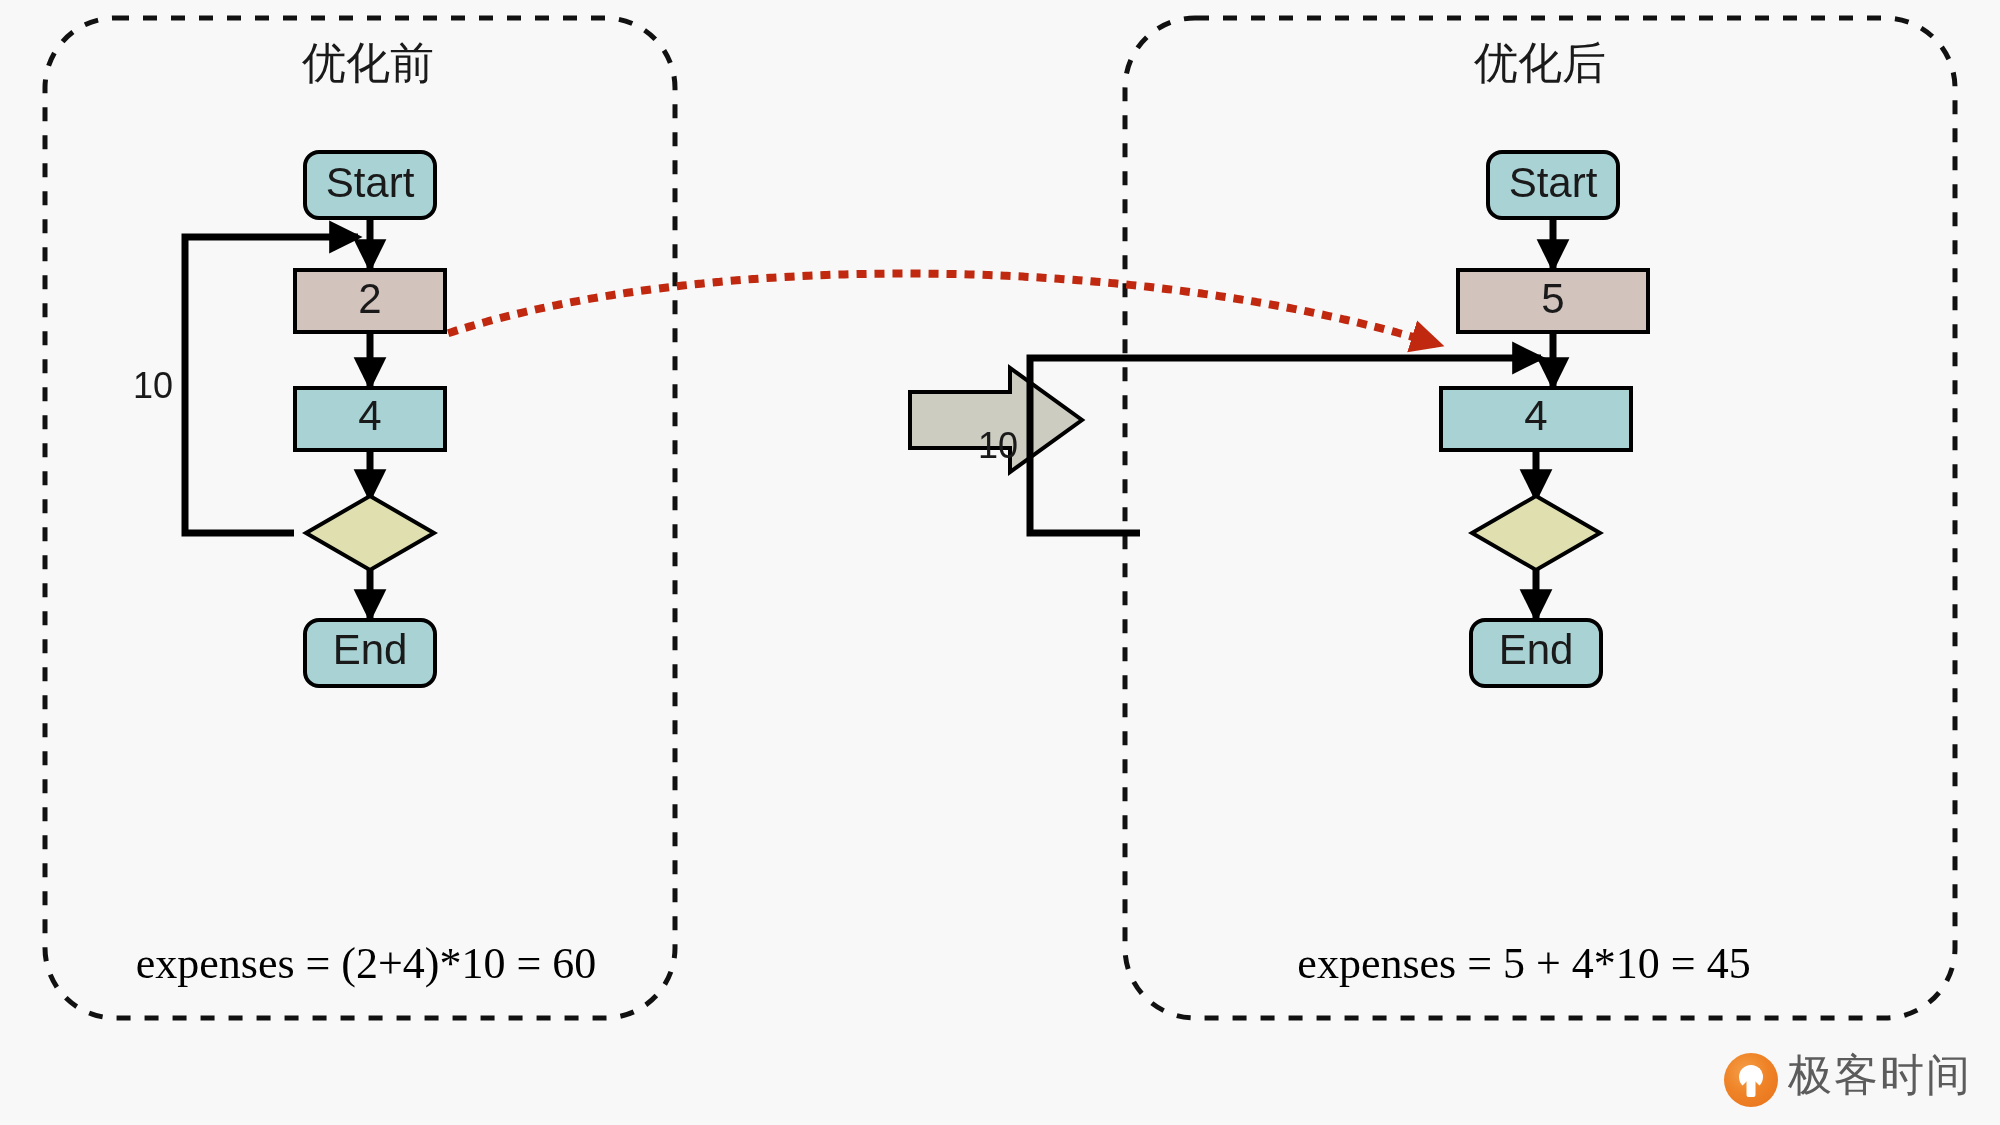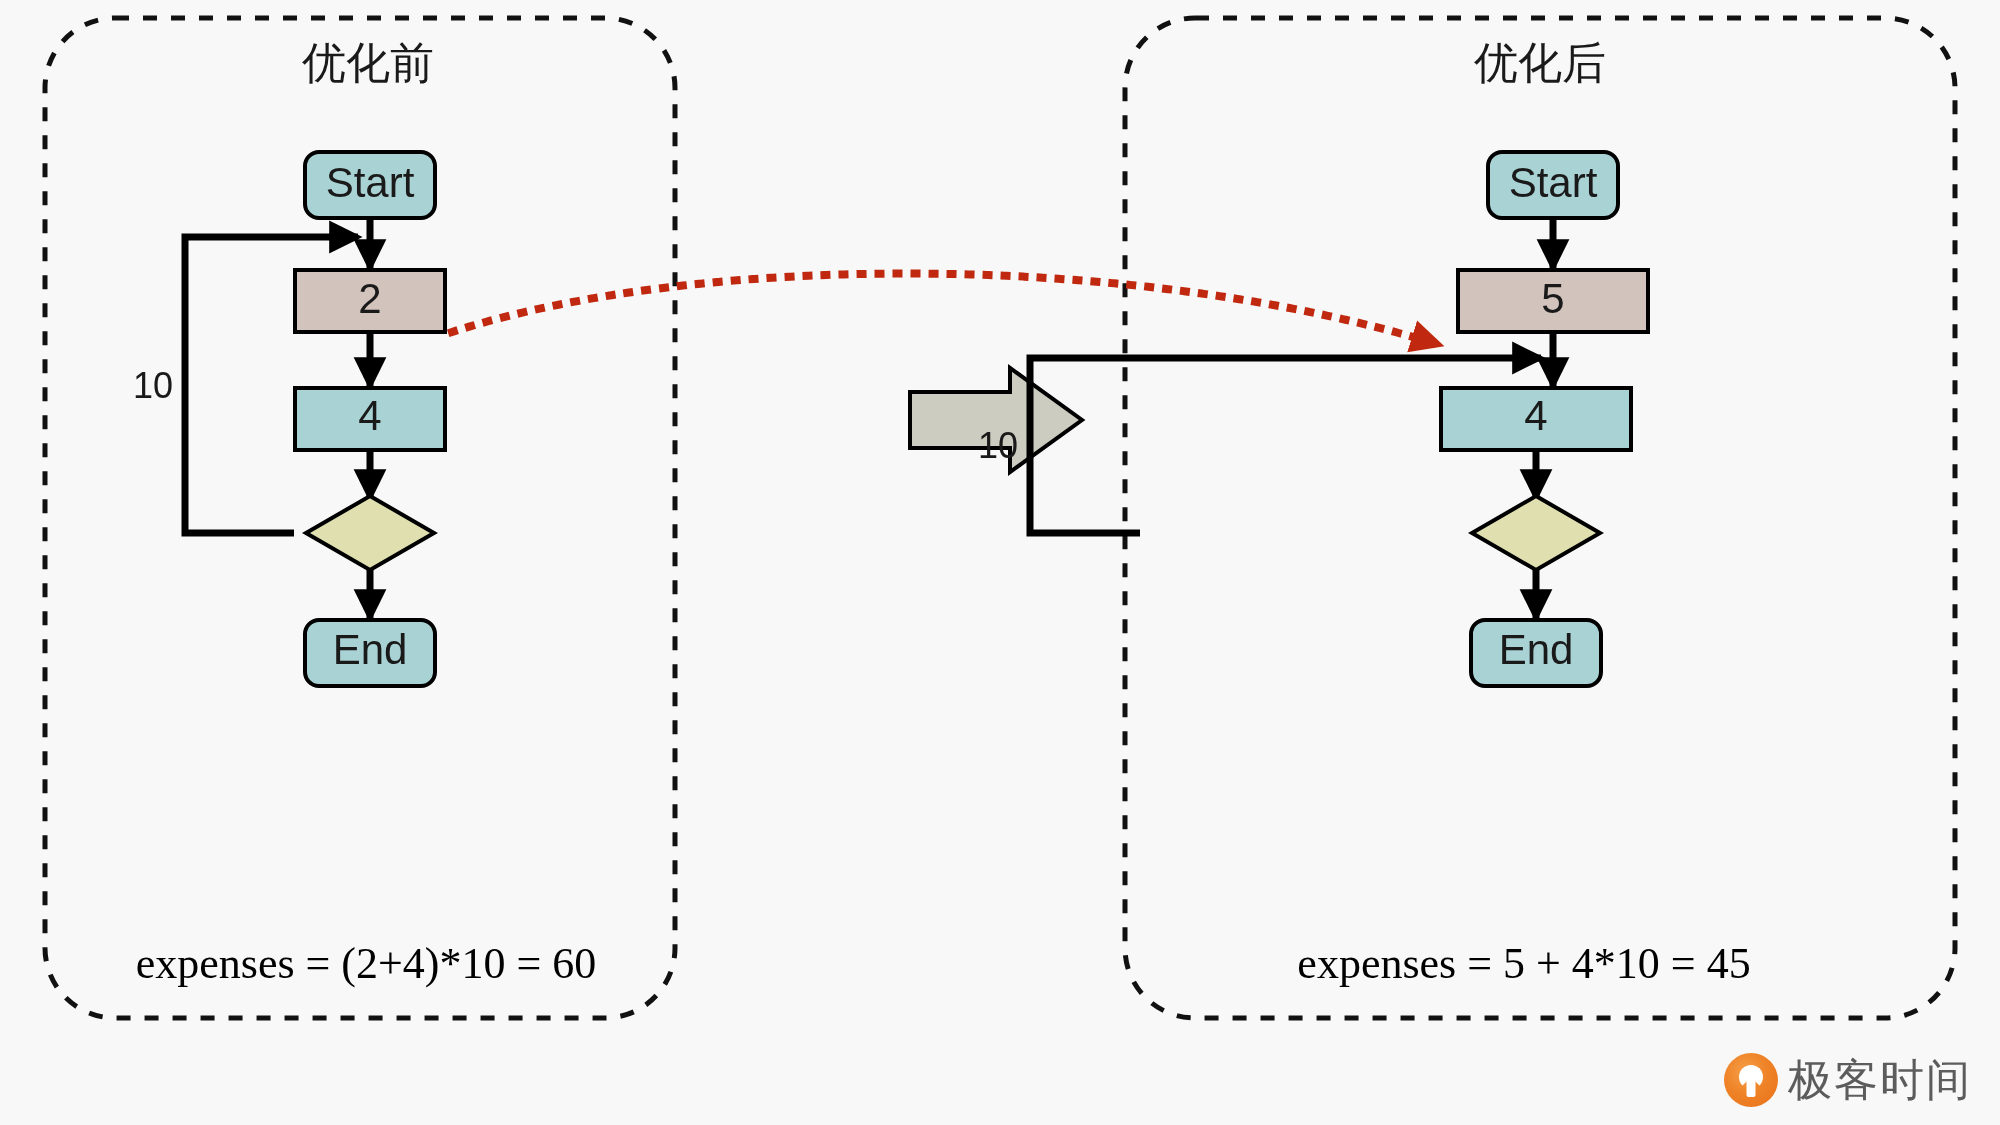--- a/index.html
+++ b/index.html
@@ -73,21 +73,20 @@
     stroke-width: 8;
     stroke-dasharray: 2 16;
     stroke-linecap: square;
     fill: none;
   }
   #logo {
     position: absolute;
     right: 28px;
     bottom: 18px;
     display: flex;
-    align-items: center;
     gap: 10px;
   }
   #logo .mark {
     width: 54px;
     height: 54px;
     border-radius: 50%;
     background: radial-gradient(circle at 40% 35%, #f5a04a 0%, #ef8327 45%, #e8701a 100%);
     position: relative;
   }
   #logo .mark::before {

